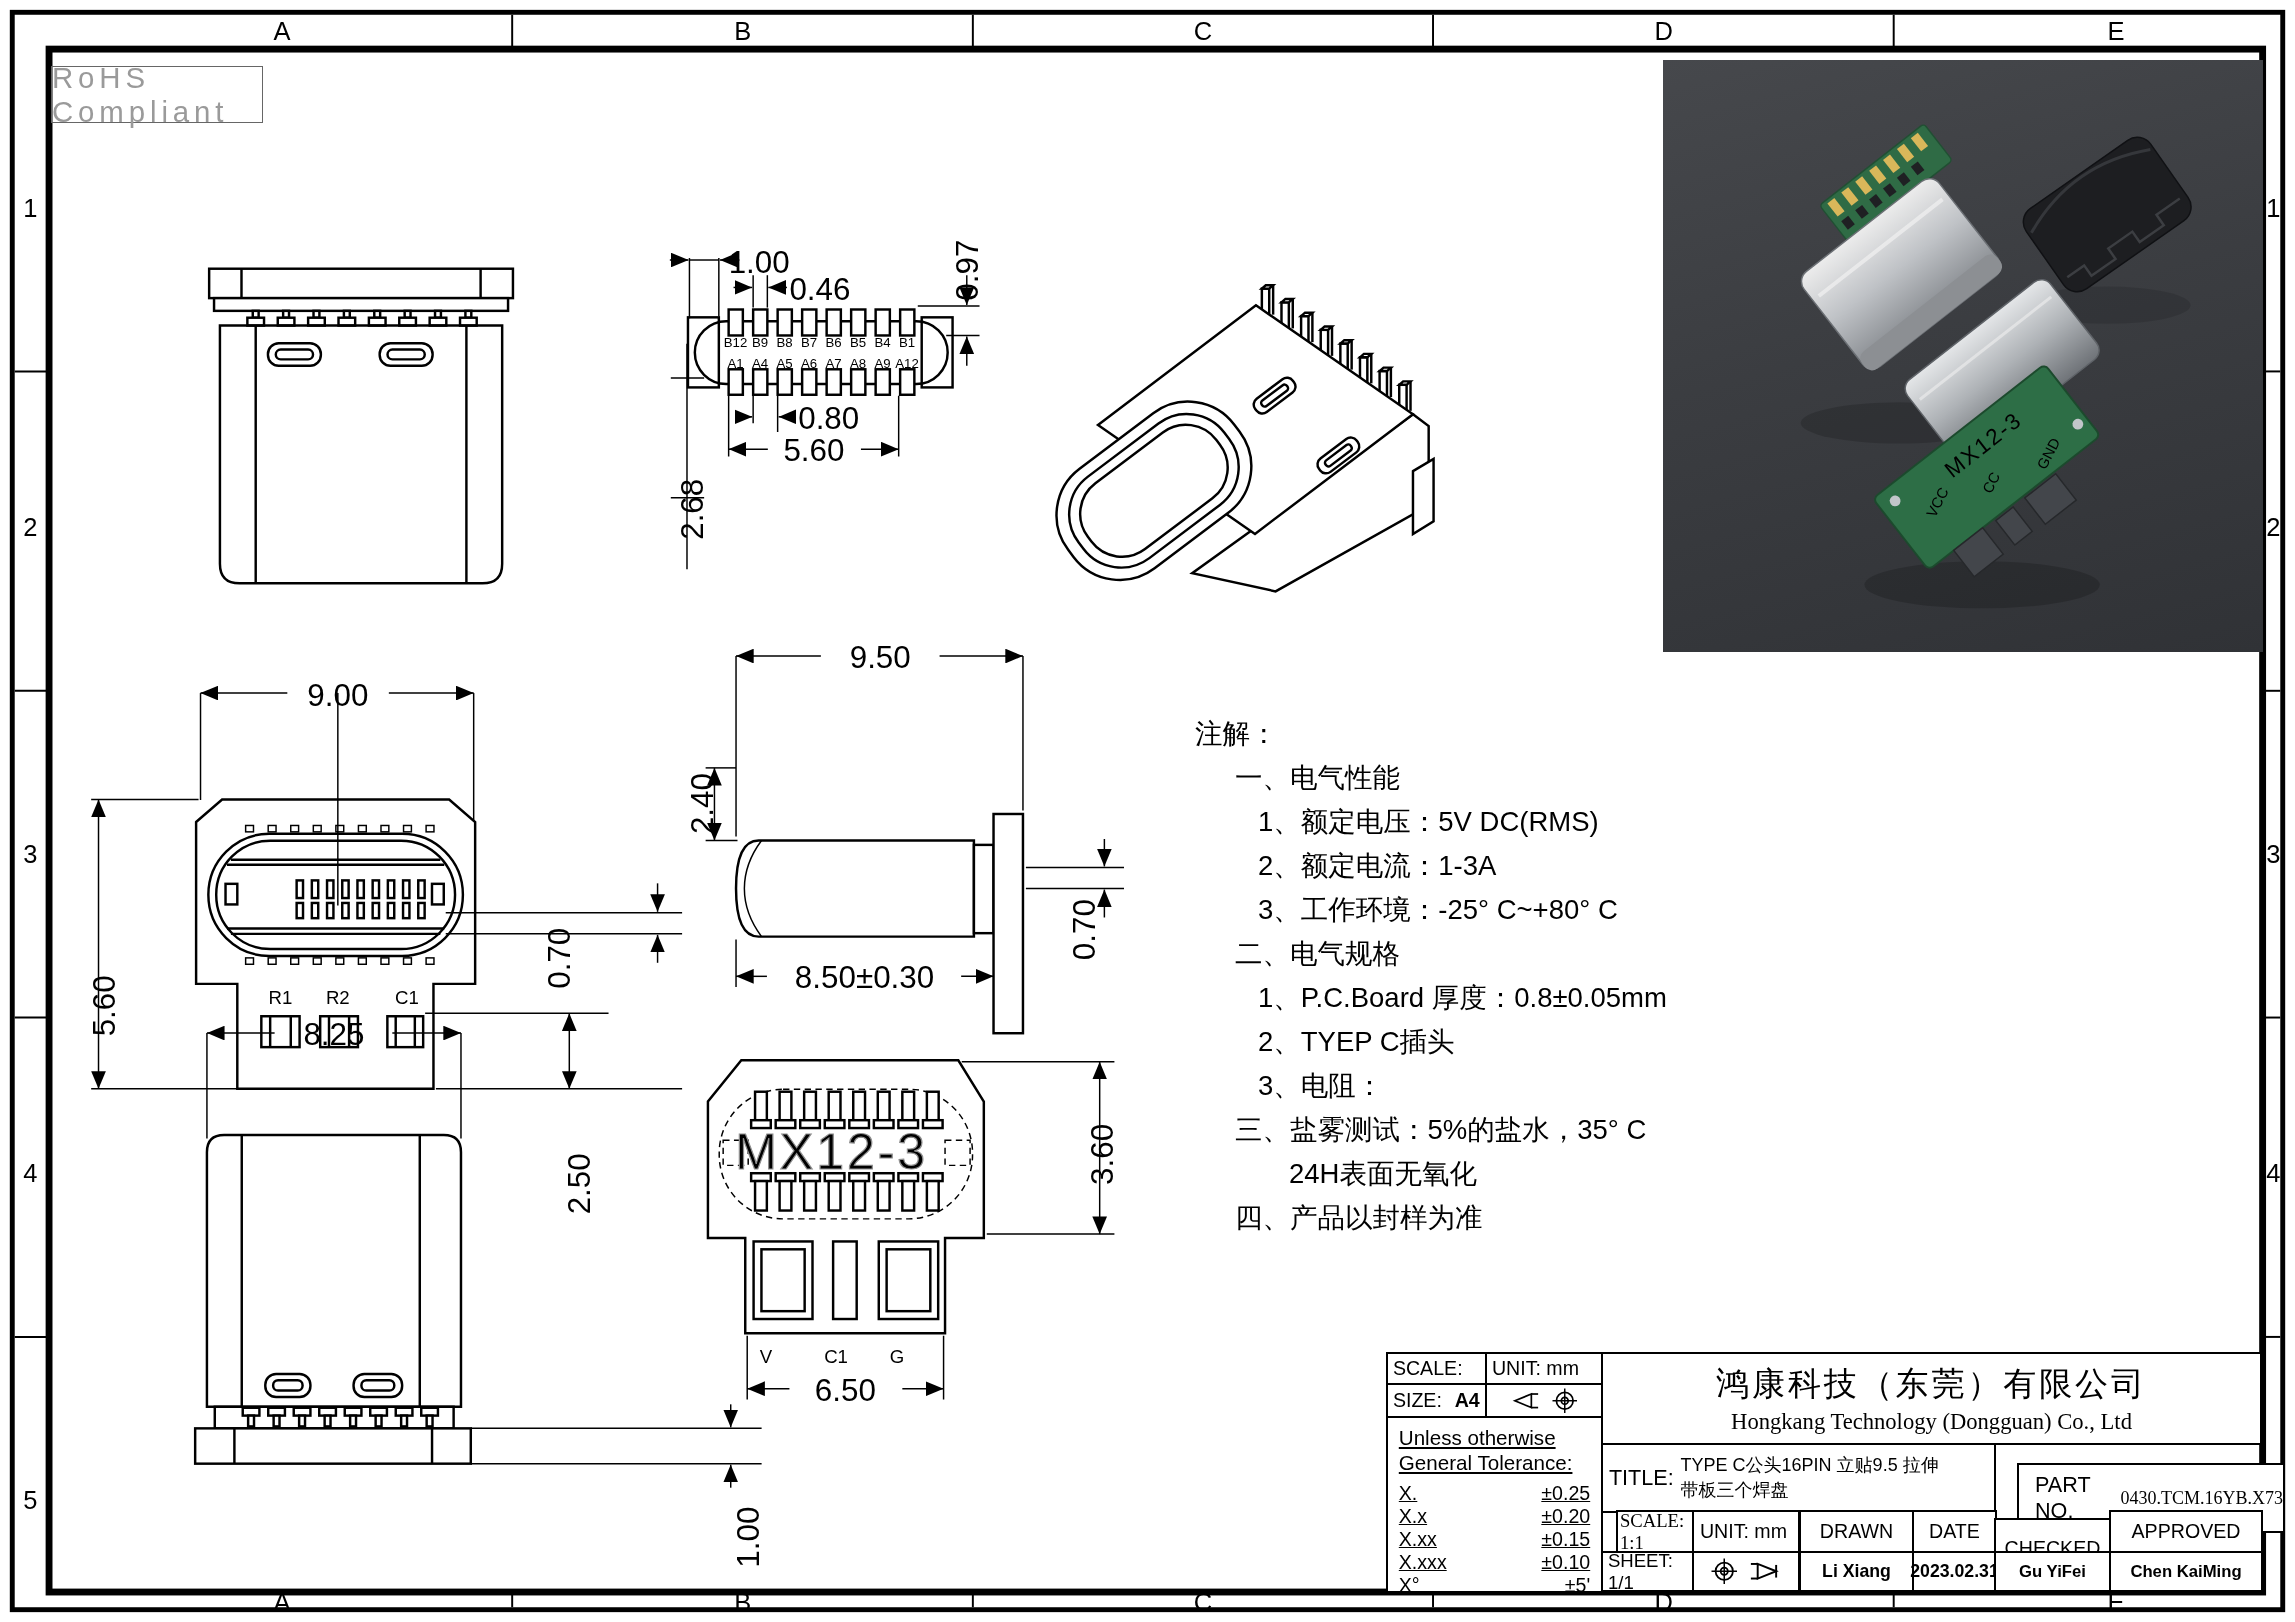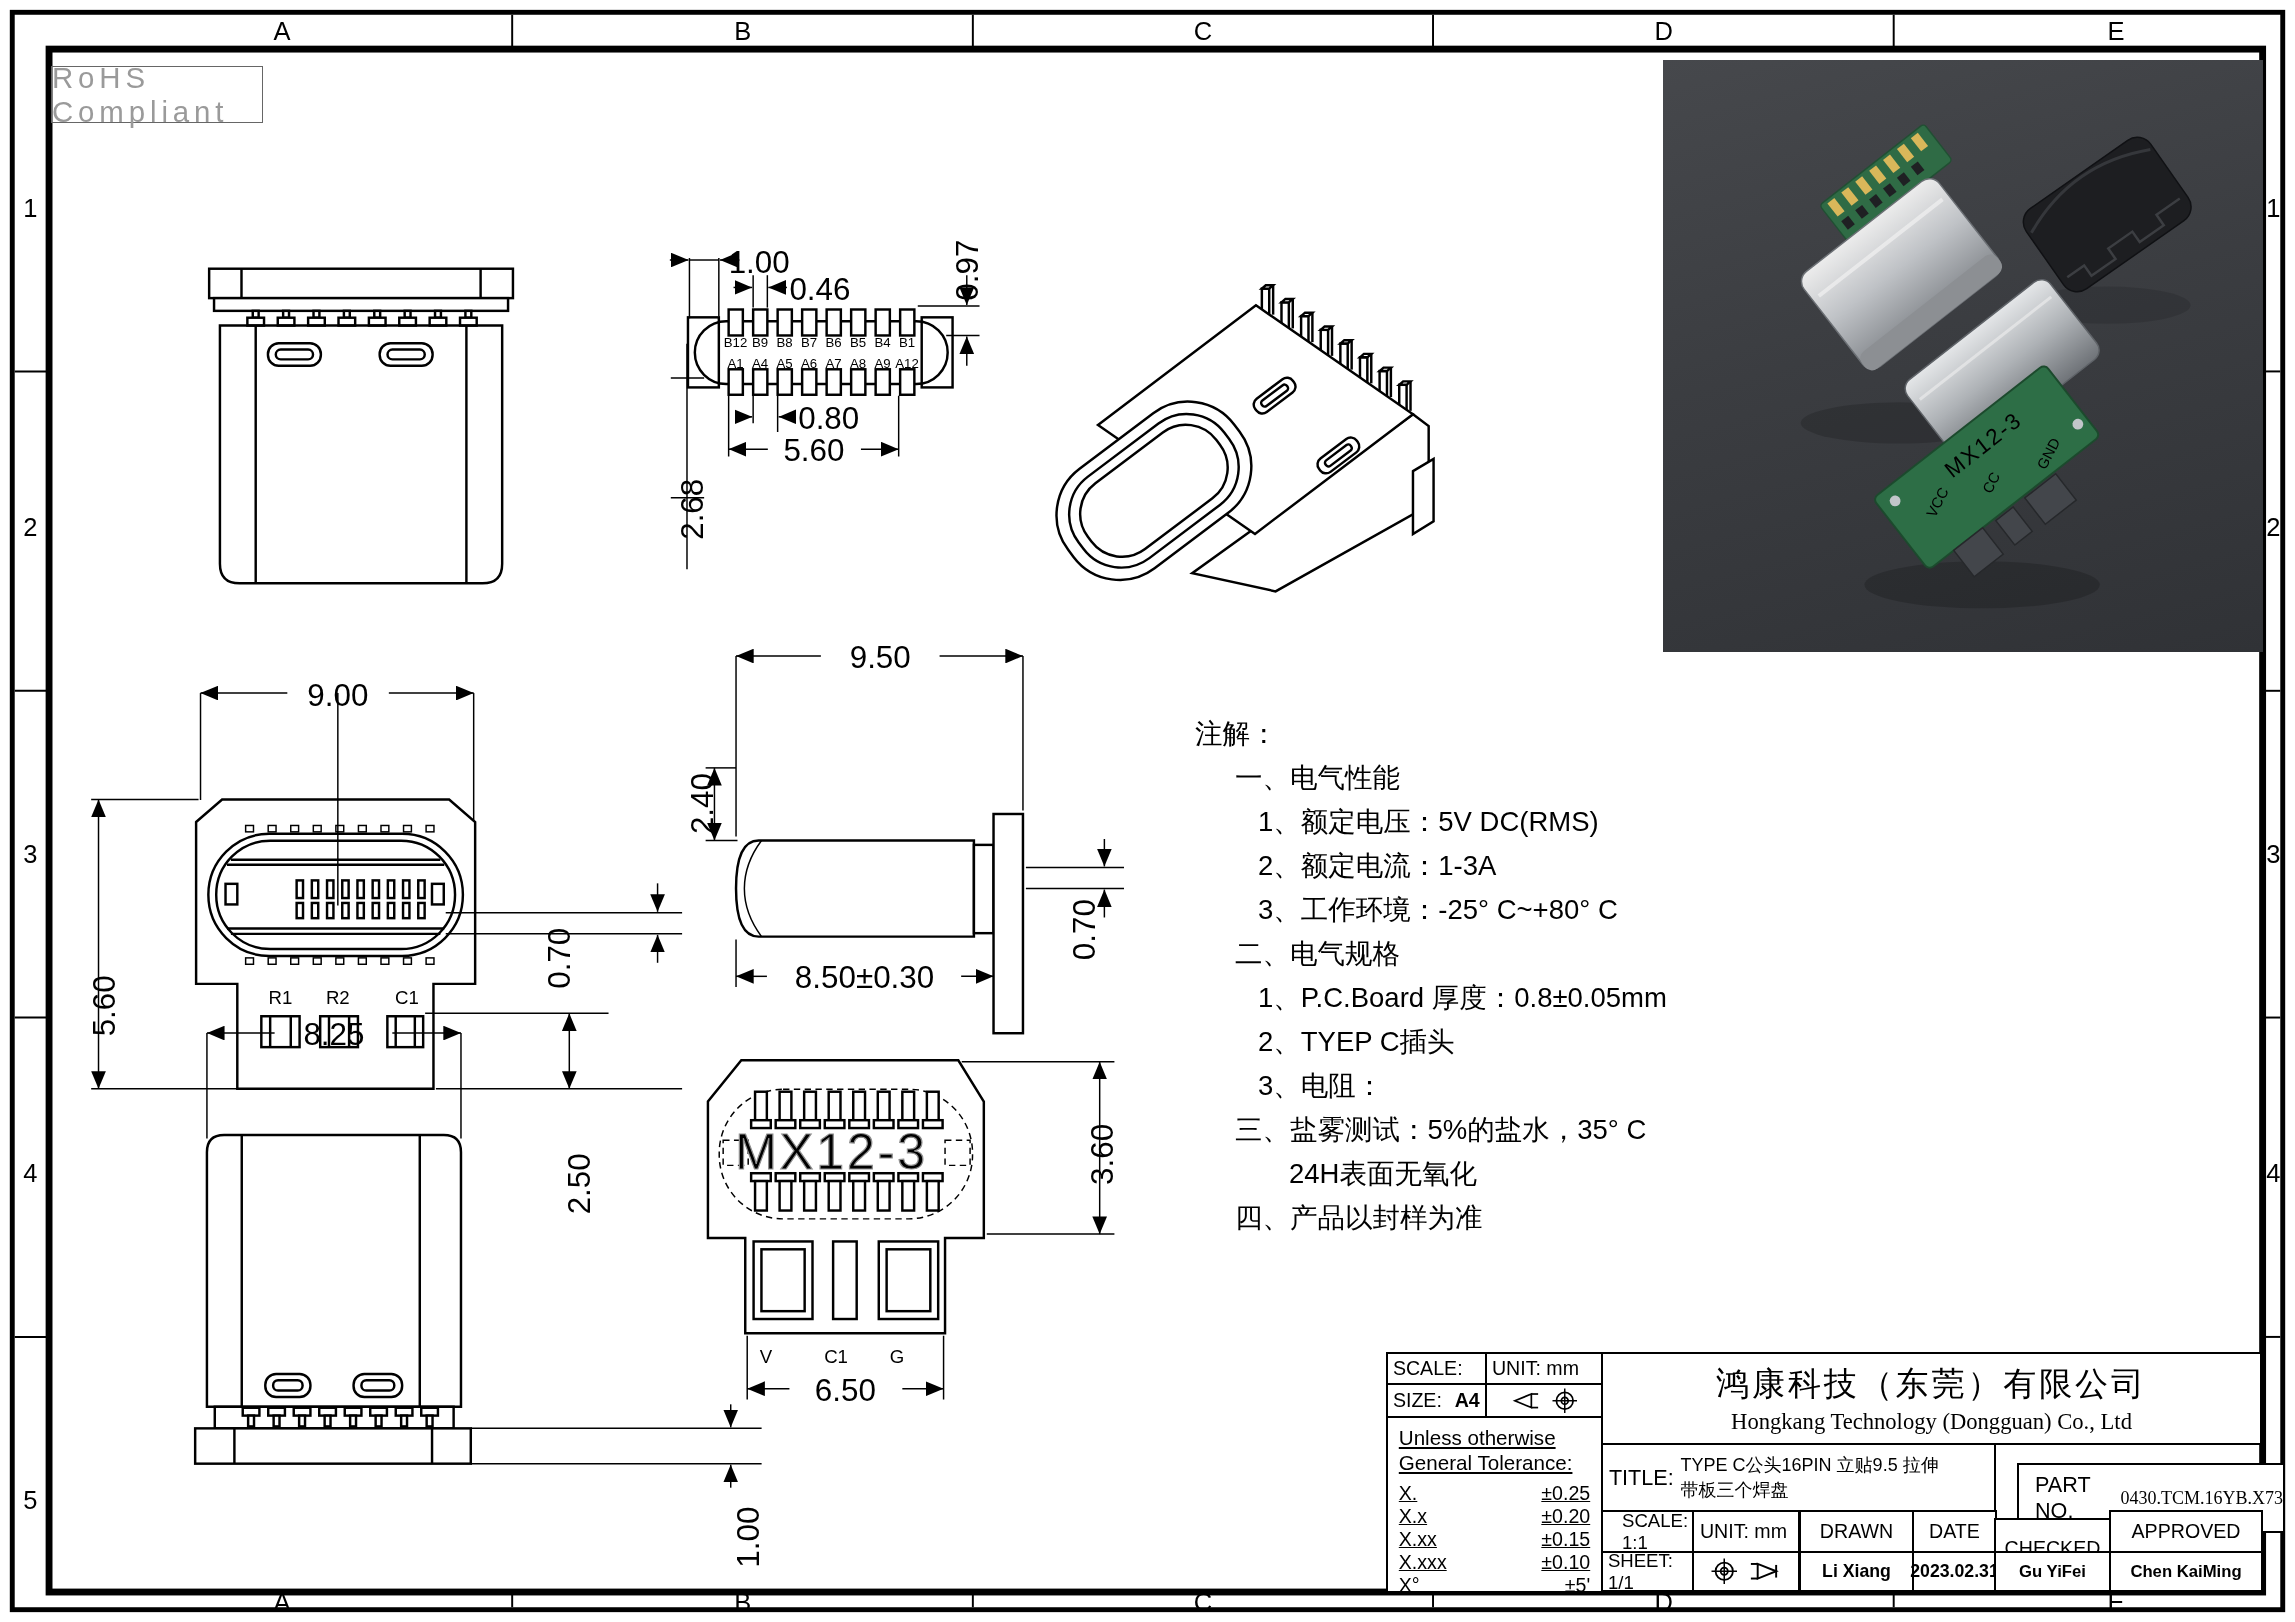--- a/index.html
+++ b/index.html
@@ -666,21 +666,21 @@
     <span style="display:inline-block;margin-left:6.9px;">
       <span style="display:block;font-size:18px;line-height:25.5px;">TYPE C公头16PIN 立贴9.5 拉伸</span>
       <span style="display:block;font-size:18px;line-height:25.5px;">带板三个焊盘</span>
     </span>
   </div>
   <div class="cell" style="left:631px;top:91px;width:268px;height:70px;padding-left:16px;margin-top:20px;">
     <span style="font-size:21.6px;">PART NO.</span>
     <span style="font-size:18px;font-family:'Liberation Serif','DejaVu Serif',serif;">0430.TCM.16YB.X73</span>
   </div>
 
-  <div class="cell" style="left:215px;top:158px;width:93px;height:43px;padding-left:19px;">
+  <div class="cell" style="left:230px;top:158px;width:93px;height:43px;padding-left:2px;font-family:Liberation Serif, serif;">
       <span style="font-size:18.6px;">SCALE: 1:1</span>
     </div>
   <div class="cell" style="left:306px;top:158px;width:108px;height:43px;padding-left:5.9px;">
       <span style="font-size:19.6px;">UNIT: mm</span>
     </div>
   <div class="cell ctr" style="left:413px;top:158px;width:115px;height:43px;">
       <span style="font-size:19.6px;">DRAWN</span>
     </div>
   <div class="cell ctr" style="left:526px;top:158px;width:85px;height:43px;">
       <span style="font-size:19.6px;">DATE</span>

